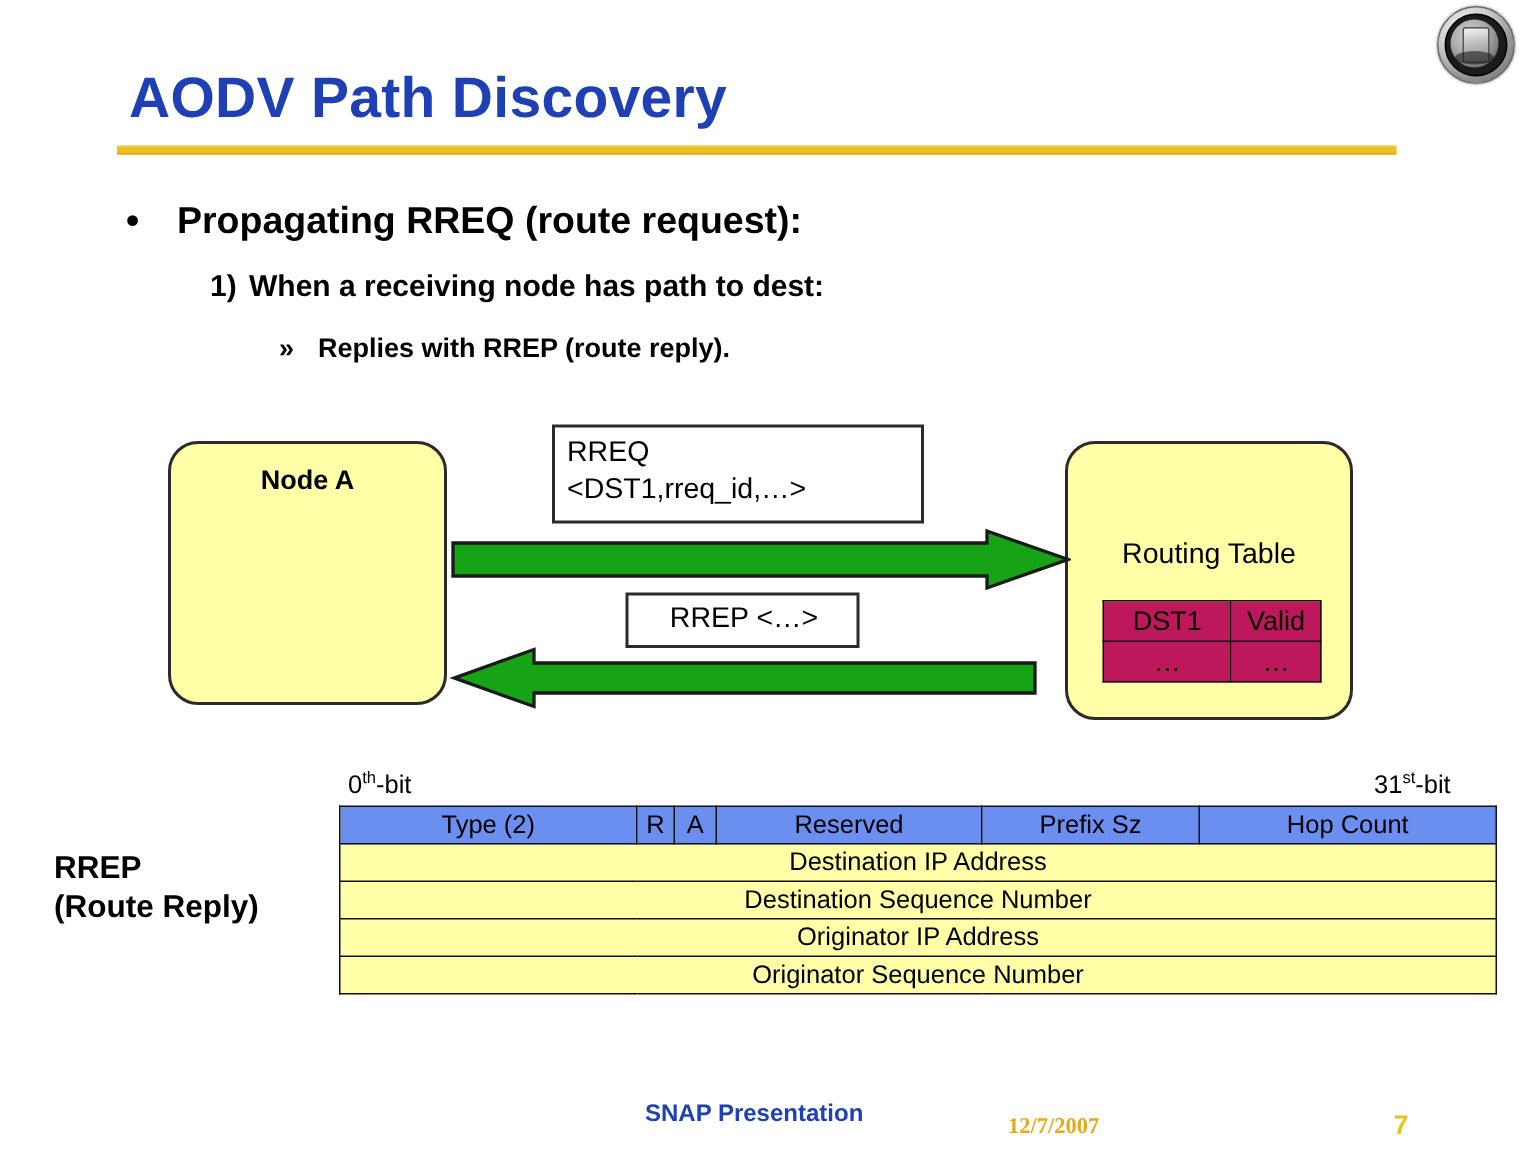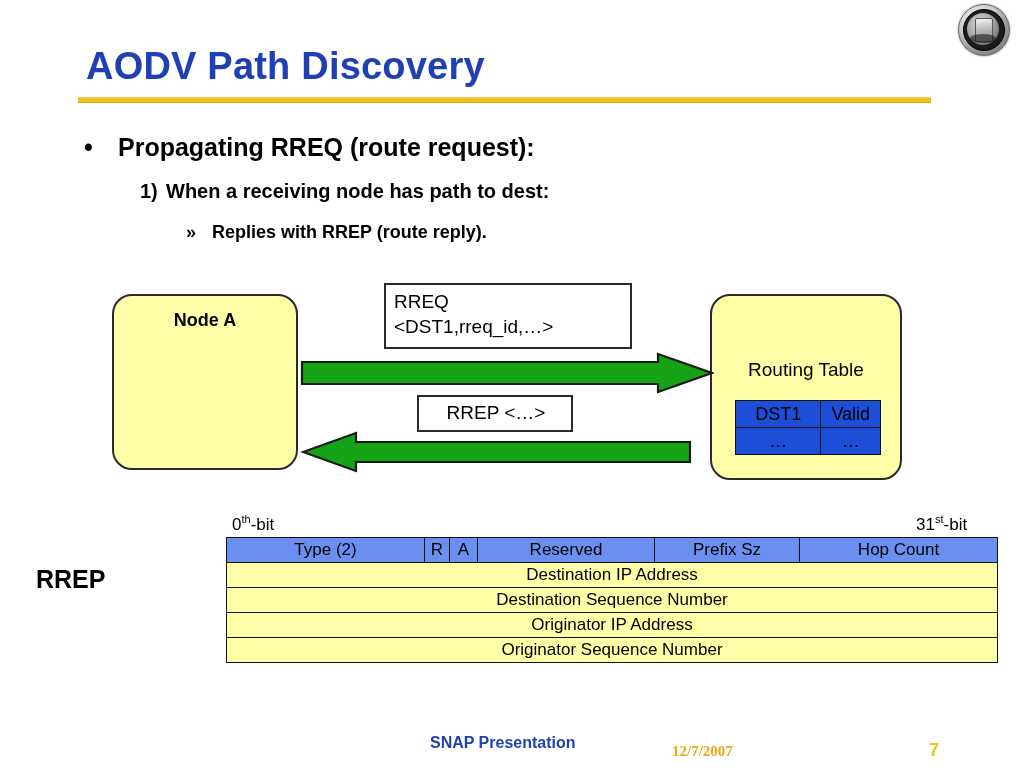--- a/index.html
+++ b/index.html
@@ -81,48 +81,48 @@
   #node-b .node-sub{
     position:absolute;left:0;right:0;top:63px;text-align:center;
     font-size:19px;font-weight:normal;
   }
   
   #routing-table{
     position:absolute;left:23px;top:104px;width:146px;
     border-collapse:collapse;
   }
   #routing-table td{
-    border:1px solid #111;background:#1d4ed8;
+    border:1px solid #111;background:#be185d;
     font-size:18px;text-align:center;height:26px;padding:0 2px;
     font-family:"Liberation Sans", sans-serif;
   }
   #routing-table td.c1{width:88px;}
   #routing-table td.c2{width:58px;}
 
   
   .arrow{position:absolute;}
   #arrow-req{left:300px;top:352px;}
   #arrow-rep{left:300px;top:430px;}
 
   
   .msgbox{
     position:absolute;background:#ffffff;border:2px solid #2b2b2b;box-sizing:border-box;
     font-size:19px;line-height:25px;padding:4px 6px 4px 8px;white-space:nowrap;
   }
-  #rreq-box{left:384px;top:283px;width:248px;height:66px;}
+  #rreq-box{left:368px;top:283px;width:248px;height:66px;}
   #rrep-box{left:417px;top:395px;width:156px;height:37px;padding-top:3px;text-align:center;}
 
   
   #bit-left{position:absolute;left:232px;top:513px;font-size:17px;white-space:nowrap;}
   #bit-right{position:absolute;left:916px;top:513px;font-size:17px;white-space:nowrap;}
   sup{font-size:.65em;vertical-align:super;}
 
   #rrep-label{
     position:absolute;left:36px;top:566px;width:190px;
-    font-size:25px;font-weight:bold;line-height:26px;
+    font-size:21px;font-weight:bold;line-height:26px;
   }
 
   #packet{
     position:absolute;left:226px;top:537px;width:771px;
     border-collapse:collapse;table-layout:fixed;border-radius:13px;
   }
   #packet td{
     border:1px solid #111;height:24px;text-align:center;
     font-size:17px;padding:0 1px;
   }
@@ -202,20 +202,21 @@
     <div>RREQ</div>
     <div>&lt;DST1,rreq_id,…&gt;</div>
   </div>
   <div class="msgbox" id="rrep-box">RREP &lt;…&gt;</div>
 
   <div id="bit-left"><span>0</span><sup>th</sup><span>-bit</span></div>
   <div id="bit-right"><span>31</span><sup>st</sup><span>-bit</span></div>
 
   <div id="rrep-label">
     <div>RREP</div>
+    <div>(Route Reply)</div>
   </div>
 
   <table id="packet">
     <colgroup>
       <col style="width:198px">
         <col style="width:25px">
         <col style="width:28px">
       <col style="width:177px">
         <col style="width:145px">
         <col style="width:198px">

